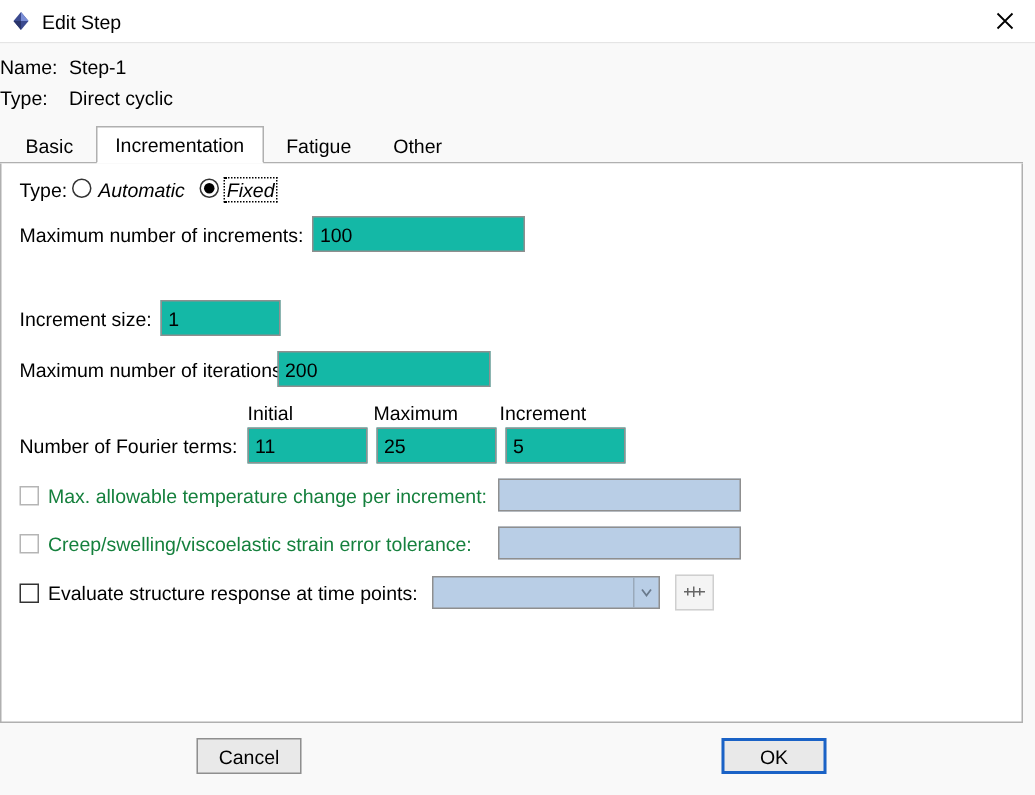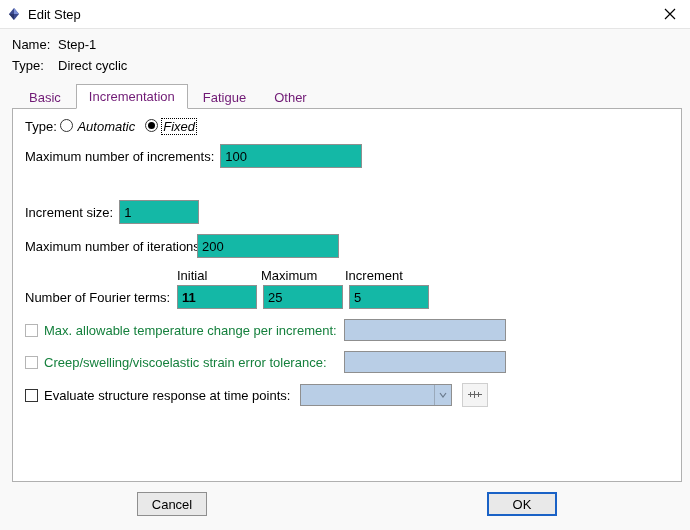--- a/index.html
+++ b/index.html
@@ -45,21 +45,21 @@
     height: 24px;
     display: flex;
     align-items: center;
     justify-content: center;
     cursor: pointer;
   }
   .titlebar .close svg { width: 12px; height: 12px; }
   .content {
     flex: 1;
     background: #f9f9f9;
-    padding: 6px 8px 0 12px;
+    padding: 6px 8px 0 0;
     display: flex;
     flex-direction: column;
   }
   .kv {
     display: flex;
     align-items: center;
     margin: 2px 0 4px 0;
   }
   .kv .k {
     width: 46px;
@@ -71,21 +71,21 @@
     align-items: flex-end;
     border-bottom: 1px solid #b0b0b0;
     padding-left: 4px;
   }
   .tab {
     padding: 4px 12px 4px 12px;
     border: 1px solid transparent;
     border-bottom: none;
     margin-right: 2px;
     background: transparent;
-    color: #701a75;
+    color: #000000;
     cursor: pointer;
     font-size: 13px;
     position: relative;
     top: 1px;
   }
   .tab.active {
     background: #ffffff;
     border-color: #b0b0b0;
     border-bottom: 1px solid #ffffff;
   }
@@ -295,21 +295,21 @@
 
       <div class="headerrow">
         <span style="width:152px"></span>
         <span style="width:84px">Initial</span>
         <span style="width:84px">Maximum</span>
         <span style="width:84px">Increment</span>
       </div>
 
       <div class="row">
         <span class="label" style="width:152px">Number of Fourier terms:</span>
-        <input class="text" style="width: 70px; margin-right: 6px; font-weight: bold;" value="11">
+        <input class="text" style="width: 70px; margin-right: 6px;" value="11">
         <input class="text" style="width: 70px; margin-right: 6px;" value="25">
         <input class="text" style="width: 70px;" value="5">
       </div>
 
       <div class="row" style="margin-top:6px">
         <span class="checkbox disabled"></span>
         <span class="disabled-text" style="width:300px">Max. allowable temperature change per  increment:</span>
         <span class="disabled-field" style="width:160px"></span>
       </div>
 

